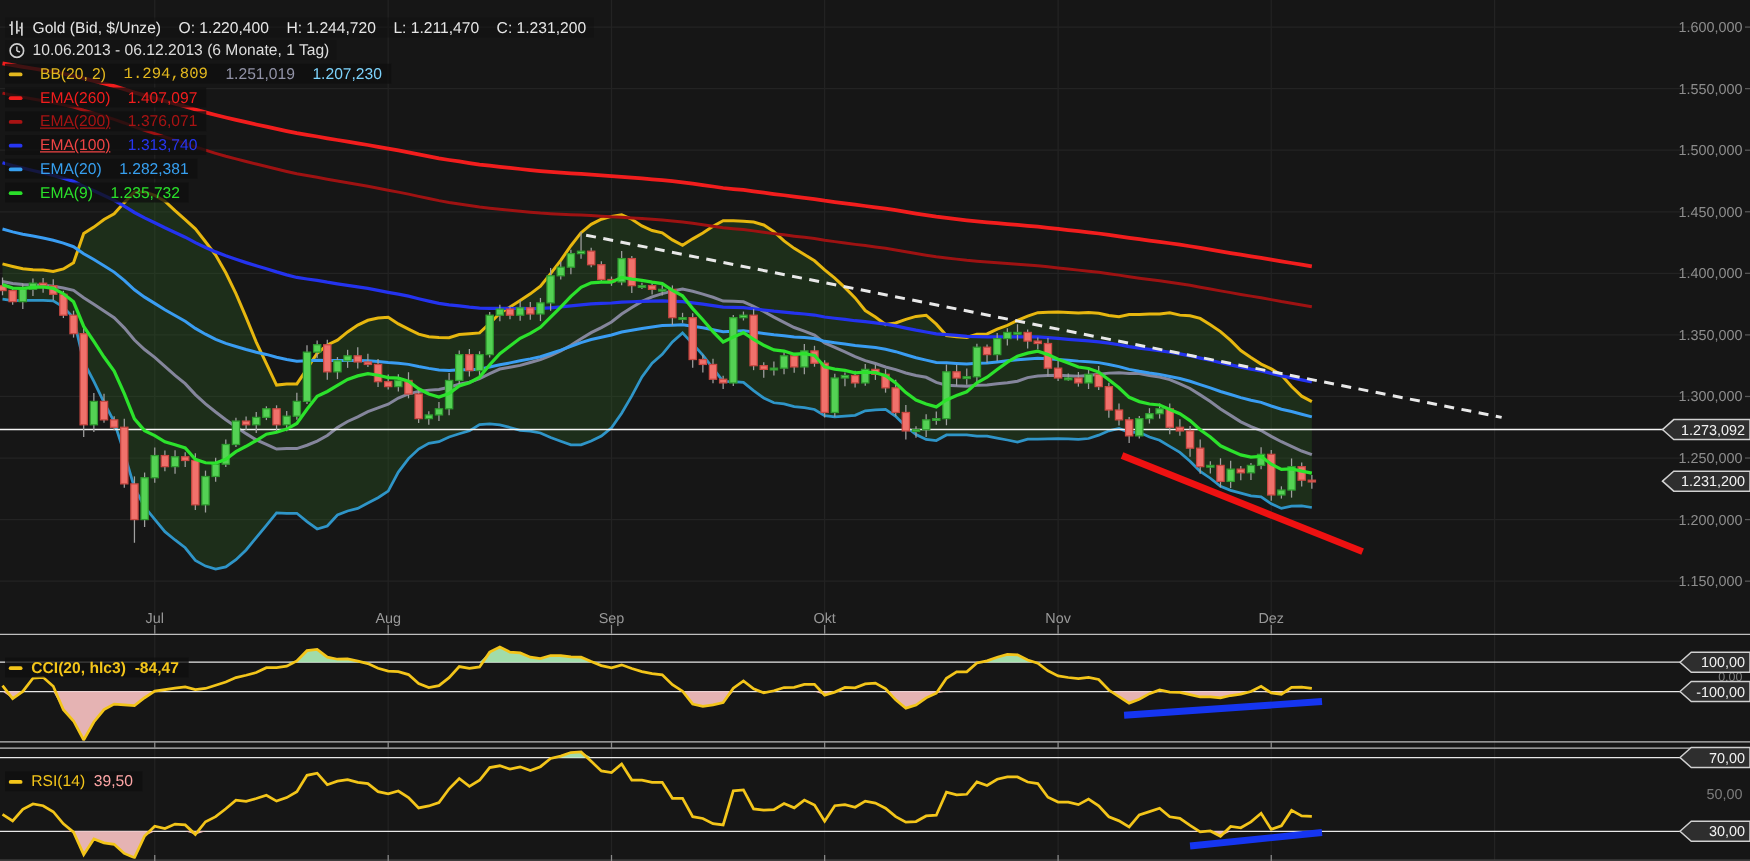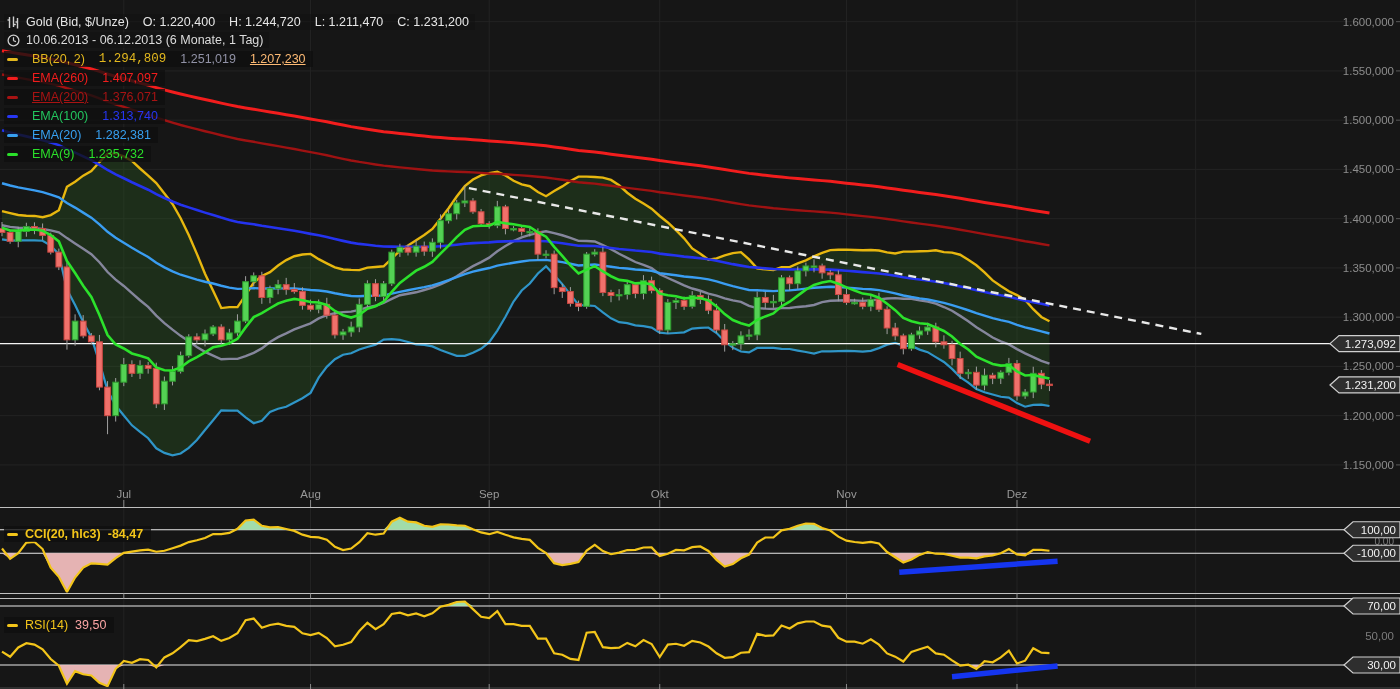--- a/index.html
+++ b/index.html
@@ -460,37 +460,37 @@
         </svg>
       </span>
       <span>10.06.2013 - 06.12.2013 (6 Monate, 1 Tag)</span>
     </div>
 
     <div class="leg-row" style="top:39px;">
       <span class="swatch" style="background:#e3b81e;"></span>
       <span style="color:#e3b81e;">BB(20, 2)</span>
       <span style="color:#e3b81e;font-family:Liberation Mono, monospace;">1.294,809</span>
       <span style="color:#9192a6;">1.251,019</span>
-      <span style="color:#fdba74;text-decoration:underline;">1.207,230</span>
+      <span style="color:#7dd3fc;">1.207,230</span>
     </div>
 
     <div id="ema-legend-container">
         <div class="leg-row" style="top: 58px;">
           <span class="swatch" style="background: rgb(242, 29, 29);"></span>
           <span style="color: rgb(242, 29, 29);">EMA(260)</span>
           <span style="color: rgb(242, 29, 29);">1.407,097</span>
         </div>
         <div class="leg-row" style="top: 77px;">
           <span class="swatch" style="background: rgb(168, 19, 19);"></span>
           <span style="color: rgb(168, 19, 19); text-decoration: underline;">EMA(200)</span>
           <span style="color: rgb(168, 19, 19);">1.376,071</span>
         </div>
         <div class="leg-row" style="top: 96px;">
           <span class="swatch" style="background: rgb(39, 54, 242);"></span>
-          <span style="color: #22c55e;">EMA(100)</span>
+          <span style="color: #ef4444; text-decoration: underline;">EMA(100)</span>
           <span style="color: rgb(39, 54, 242);">1.313,740</span>
         </div>
         <div class="leg-row" style="top: 115px;">
           <span class="swatch" style="background: rgb(55, 160, 240);"></span>
           <span style="color: rgb(55, 160, 240);">EMA(20)</span>
           <span style="color: rgb(55, 160, 240);">1.282,381</span>
         </div>
         <div class="leg-row" style="top: 134px;">
           <span class="swatch" style="background: rgb(42, 224, 42);"></span>
           <span style="color: rgb(42, 224, 42);">EMA(9)</span>

